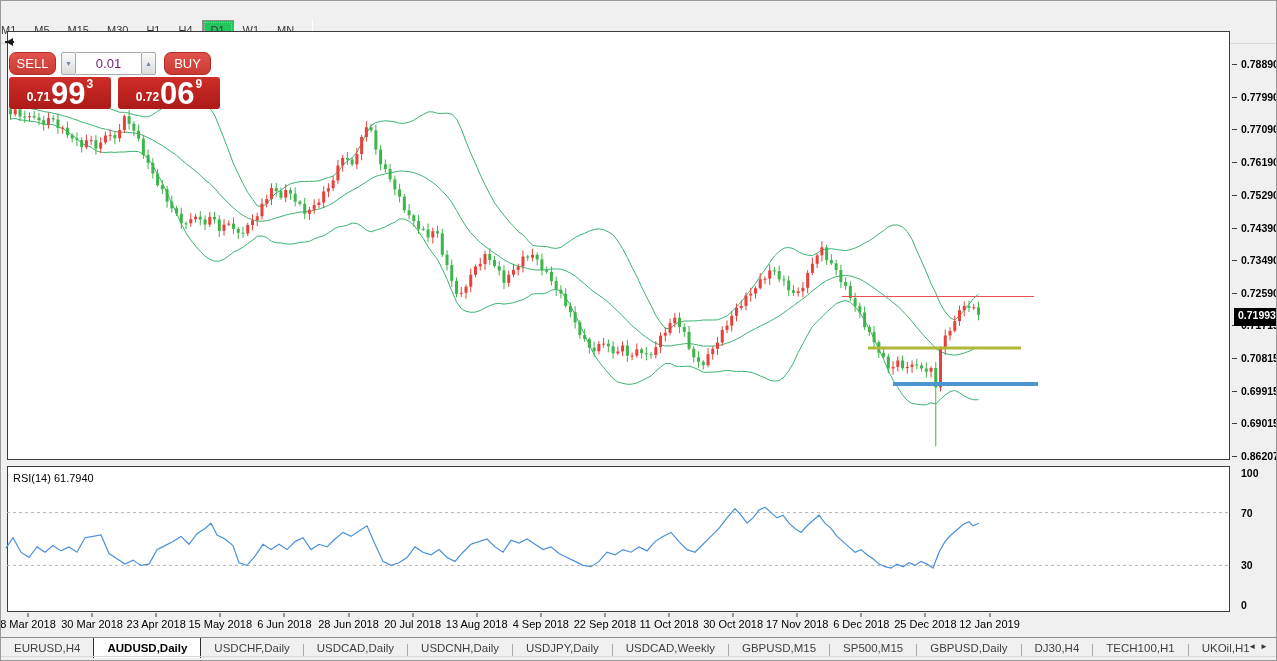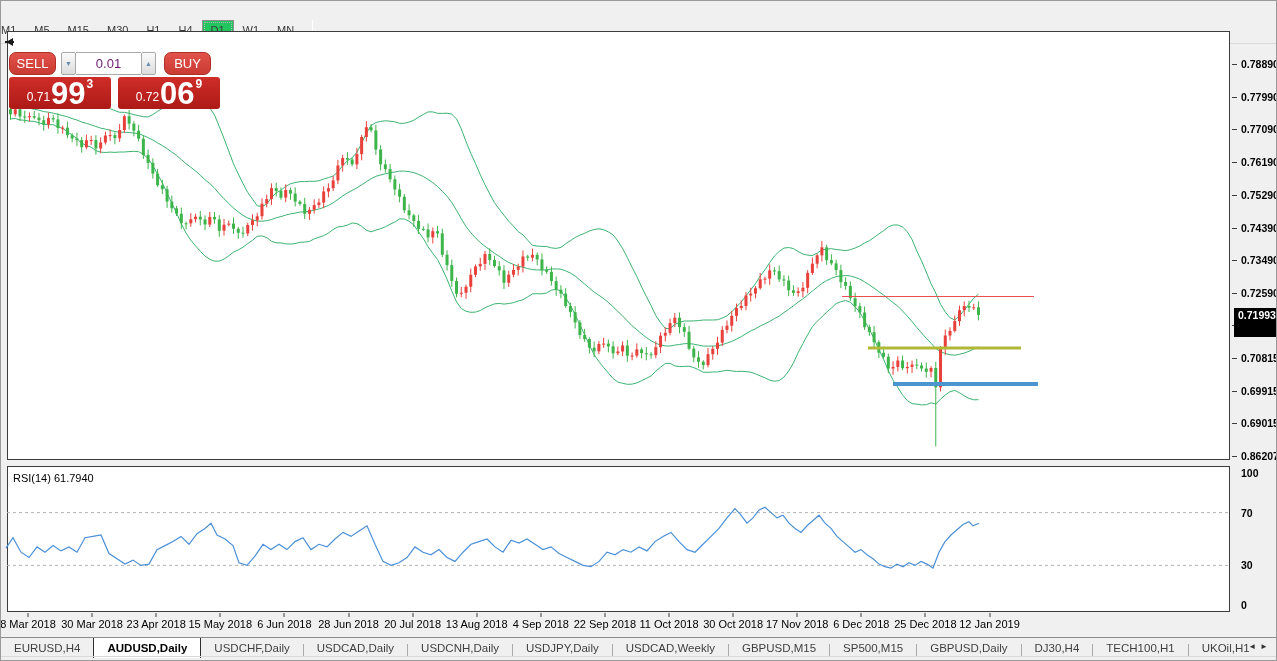--- a/index.html
+++ b/index.html
@@ -16,32 +16,32 @@
   #rsi-area{position:absolute;left:6px;top:465px;width:1223px;height:146px;background:#fff;border:1px solid #3c3c3c;}
   #gfx{position:absolute;left:0;top:0;width:1277px;height:661px;pointer-events:none;}
   #chart-title{position:absolute;left:20px;top:33px;font-size:12px;font-weight:700;color:#000;}
   #chart-title span{margin-right:4px;}
   #chart-marker{position:absolute;left:5px;top:37px;width:0;height:0;border-top:4px solid transparent;border-bottom:4px solid transparent;border-right:7px solid #1a1a1a;}
   #chart-marker:after{content:"";position:absolute;left:-1px;top:-1px;width:9px;height:2px;background:#1a1a1a;}
   #rsi-label{position:absolute;left:12px;top:471px;font-size:11px;color:#000;}
   
   .pr-label{position:absolute;left:1240px;font-size:10.5px;font-weight:700;color:#000;white-space:nowrap;}
   .pr-dash{position:absolute;left:1231px;width:5px;height:1px;background:#3c3c3c;}
-  #price-tag{position:absolute;left:1233px;width:44px;height:29px;background:#000;color:#fff;font-size:10.5px;font-weight:700;line-height:14px;padding-left:4px;}
+  #price-tag{position:absolute;left:1233px;width:44px;height:18px;background:#000;color:#fff;font-size:10.5px;font-weight:700;line-height:14px;padding-left:4px;}
   .date-label{position:absolute;top:617px;font-size:11px;color:#000;white-space:nowrap;transform:translateX(-50%);}
   .date-dash{position:absolute;top:612px;width:1px;height:4px;background:#3c3c3c;transform:translateX(-50%);}
   
   #trade-panel{position:absolute;left:8px;top:51px;width:211px;}
   #tp-row1{display:flex;height:23px;}
   .tp-btn{width:47px;height:23px;border:1px solid #b02e27;border-radius:7px;background:linear-gradient(#e0524a,#c93a32);color:#fff;font-size:13px;display:flex;align-items:center;justify-content:center;cursor:default;}
   .spin{width:15px;height:23px;border:1px solid #a9a9a9;border-radius:2px;background:linear-gradient(#fbfbfb,#dcdcdc);color:#6b8cb0;font-size:7px;display:flex;align-items:center;justify-content:center;}
   #lot-input{width:65px;height:23px;border:1px solid #a9a9a9;border-left:none;border-right:none;background:#fff;text-align:center;font-size:13px;color:#701a75;padding:0;}
   #tp-row2{display:flex;margin-top:2px;}
   .big-quote{height:32px;border-radius:3px;background:linear-gradient(#cf2d28,#ad1a17);color:#fff;display:flex;align-items:flex-end;justify-content:center;padding-bottom:1px;}
-  .bq-small{font-size:12px;font-weight:400;margin:0 1px 4px 0;}
+  .bq-small{font-size:12px;font-weight:700;margin:0 1px 4px 0;}
   .bq-big{font-size:31px;font-weight:700;line-height:28px;}
   .bq-sup{font-size:12px;font-weight:700;margin:0 0 17px 1px;}
   
   #tabbar{position:absolute;left:0;top:636px;width:1277px;height:25px;background:#f0f0f0;border-top:1px solid #8c8c8c;display:flex;align-items:stretch;overflow:hidden;}
   .sym-tab{padding:0 13px;font-size:11.5px;color:#3f3f3f;display:flex;align-items:center;white-space:nowrap;cursor:default;height:20px;}
   .sym-tab.active{background:#fff;border:1px solid #2f2f2f;border-bottom:none;font-weight:700;color:#000;margin-top:-1px;height:21px;}
   .tab-sep{width:1px;align-self:center;height:13px;background:#aaa;}
   #tab-scroll{position:absolute;right:4px;top:641px;font-size:8px;color:#333;letter-spacing:4px;}
   #tabbar-bottom{position:absolute;left:0;top:655px;width:1277px;height:1px;background:#d8d8d8;}
 </style>

